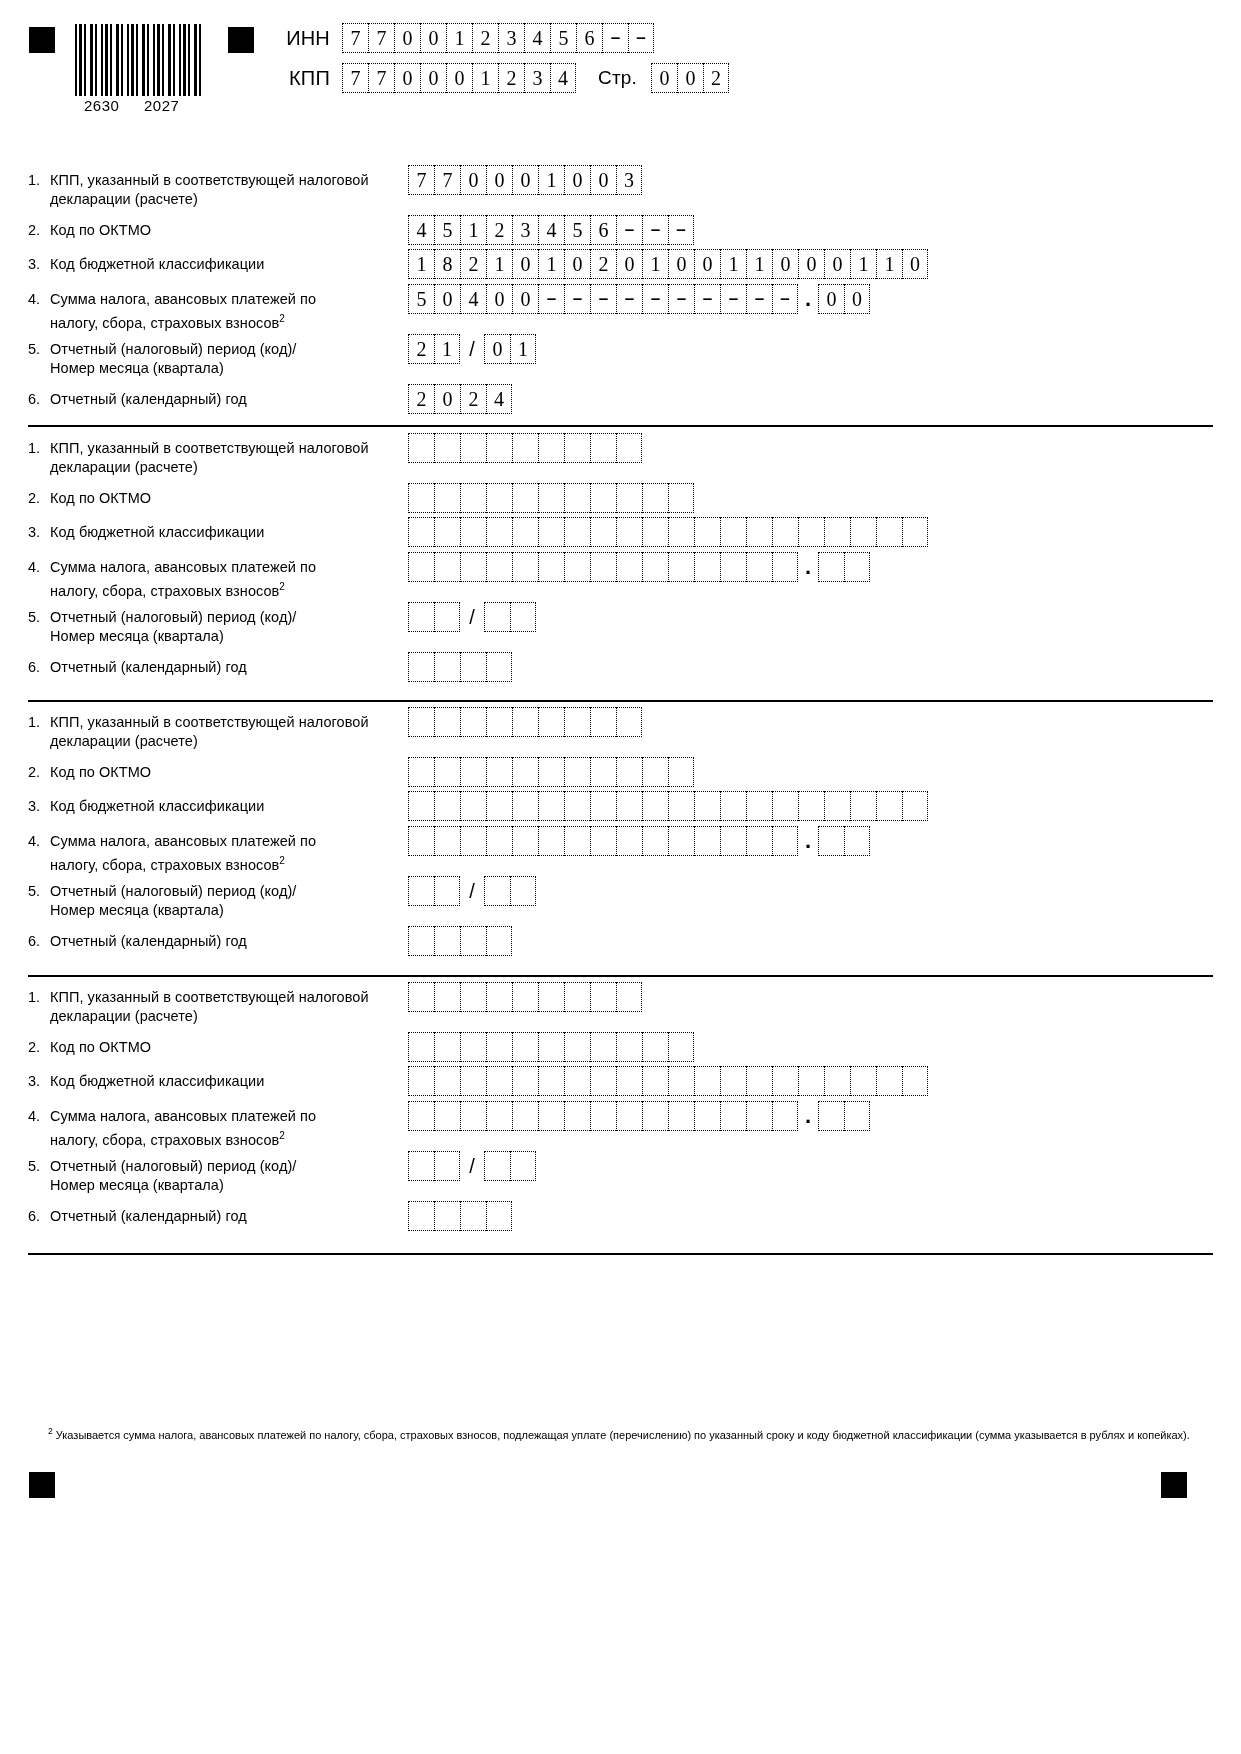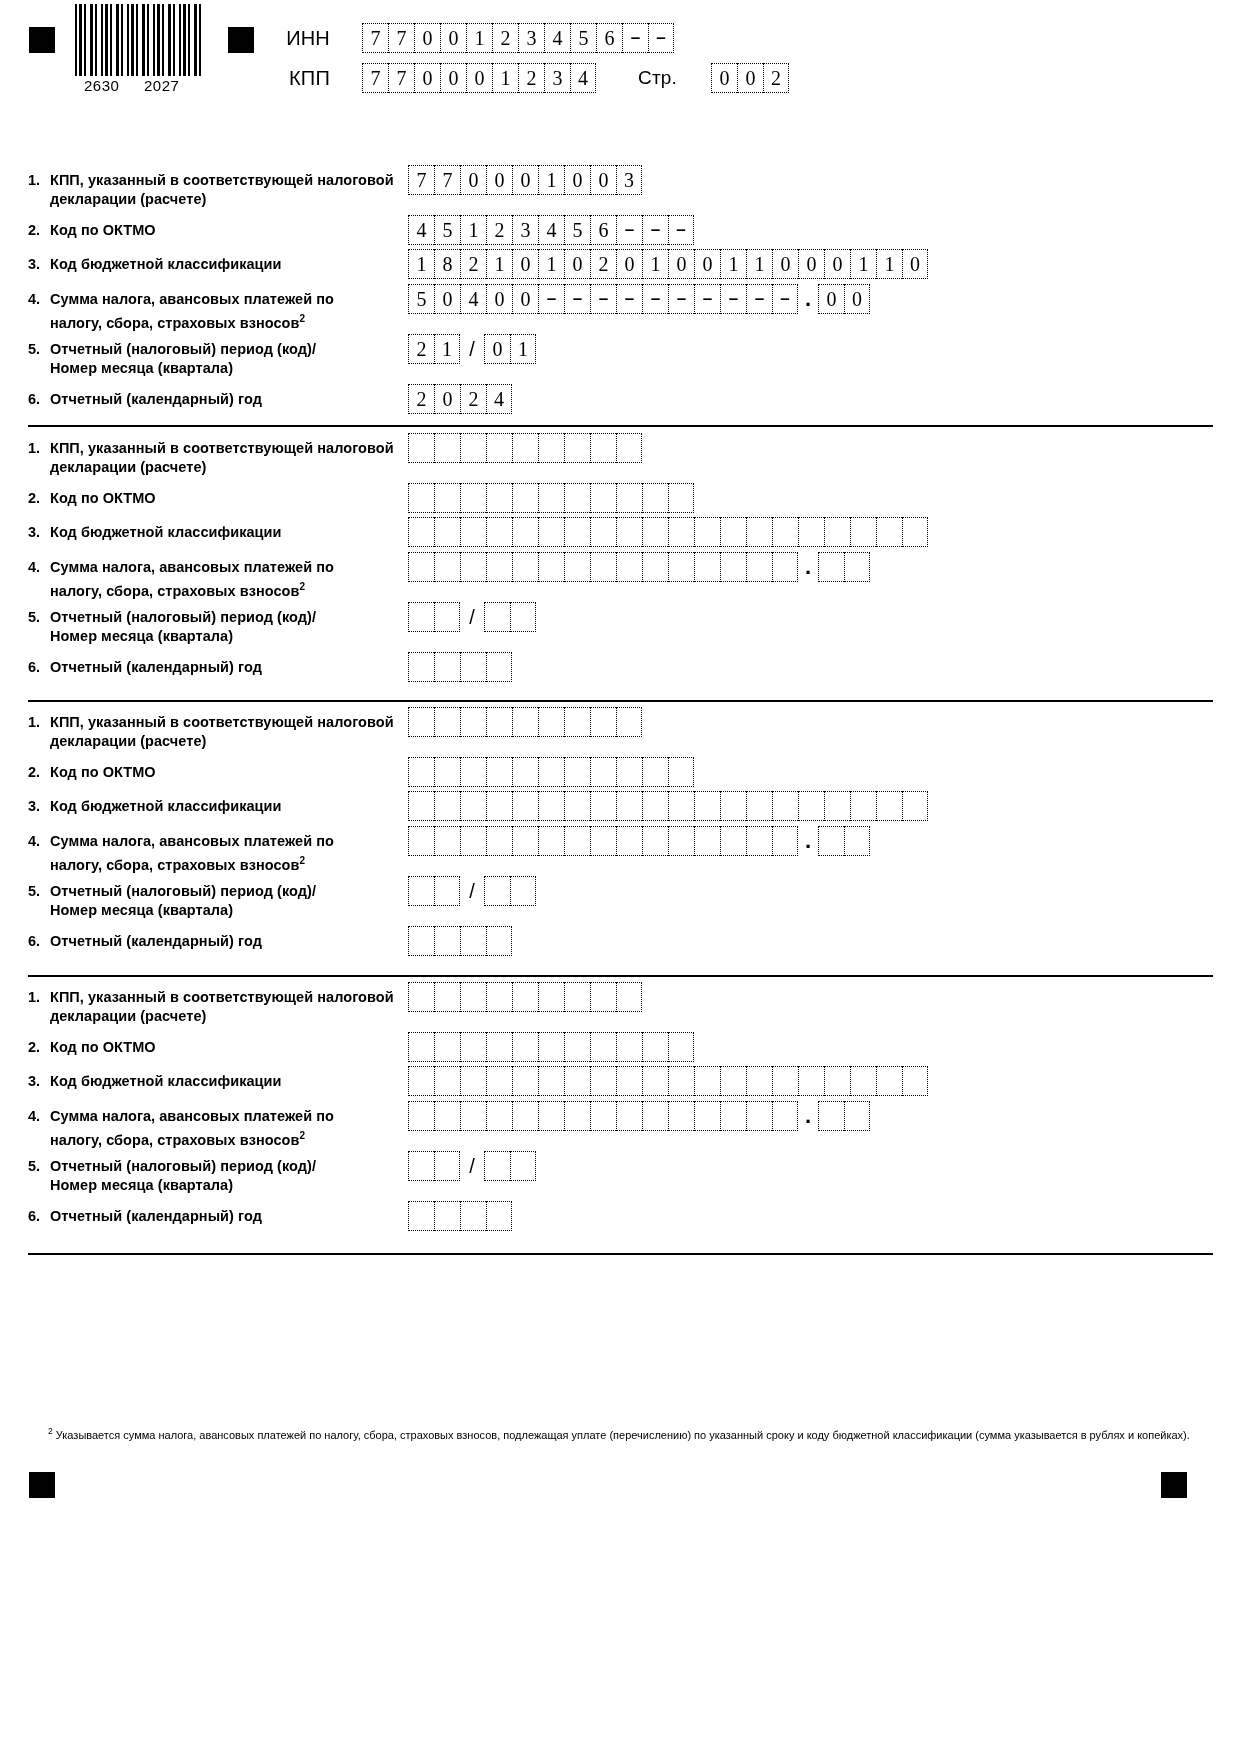--- a/index.html
+++ b/index.html
@@ -31,21 +31,21 @@
   }
   .cm-tl { left: 29px;  top: 27px; }
   .cm-tm { left: 228px; top: 27px; }
   .cm-bl { left: 29px;  top: 1472px; }
   .cm-br { left: 1161px; top: 1472px; }
 
   
   .barcode-wrap {
     position: absolute;
     left: 75px;
-    top: 4px;
+    top: 24px;
     width: 130px;
     height: 92px;
   }
   .barcode-bars {
     width: 130px;
     height: 72px;
     background-image:
       repeating-linear-gradient(
         to right,
         #000 0px, #000 2px, #fff 2px, #fff 4px,
@@ -91,21 +91,20 @@
   .hdr {
     position: absolute;
     left: 268px;
     top: 22px;
   }
   .hdr-row {
     display: flex;
     align-items: center;
     height: 32px;
     margin-bottom: 8px;
-    gap: 20px;
   }
   .hdr-label {
     font-size: 20px;
     width: 62px;
     text-align: right;
     margin-right: 12px;
     letter-spacing: 0.2px;
   }
   .hdr-mid {
     font-size: 19px;
@@ -160,21 +159,20 @@
     width: 1185px;
     height: 0;
     border-top: 2px solid #000;
   }
   .lbl {
     position: absolute;
     font-size: 14.5px;
     line-height: 19px;
     letter-spacing: 0.05px;
     white-space: nowrap;
-    font-weight: bold;
   }
   .lbl .num {
     display: inline-block;
     width: 22px;
   }
   .lbl .txt2 {
     display: block;
     margin-left: 22px;
   }
   .lbl sup { font-size: 10px; }

